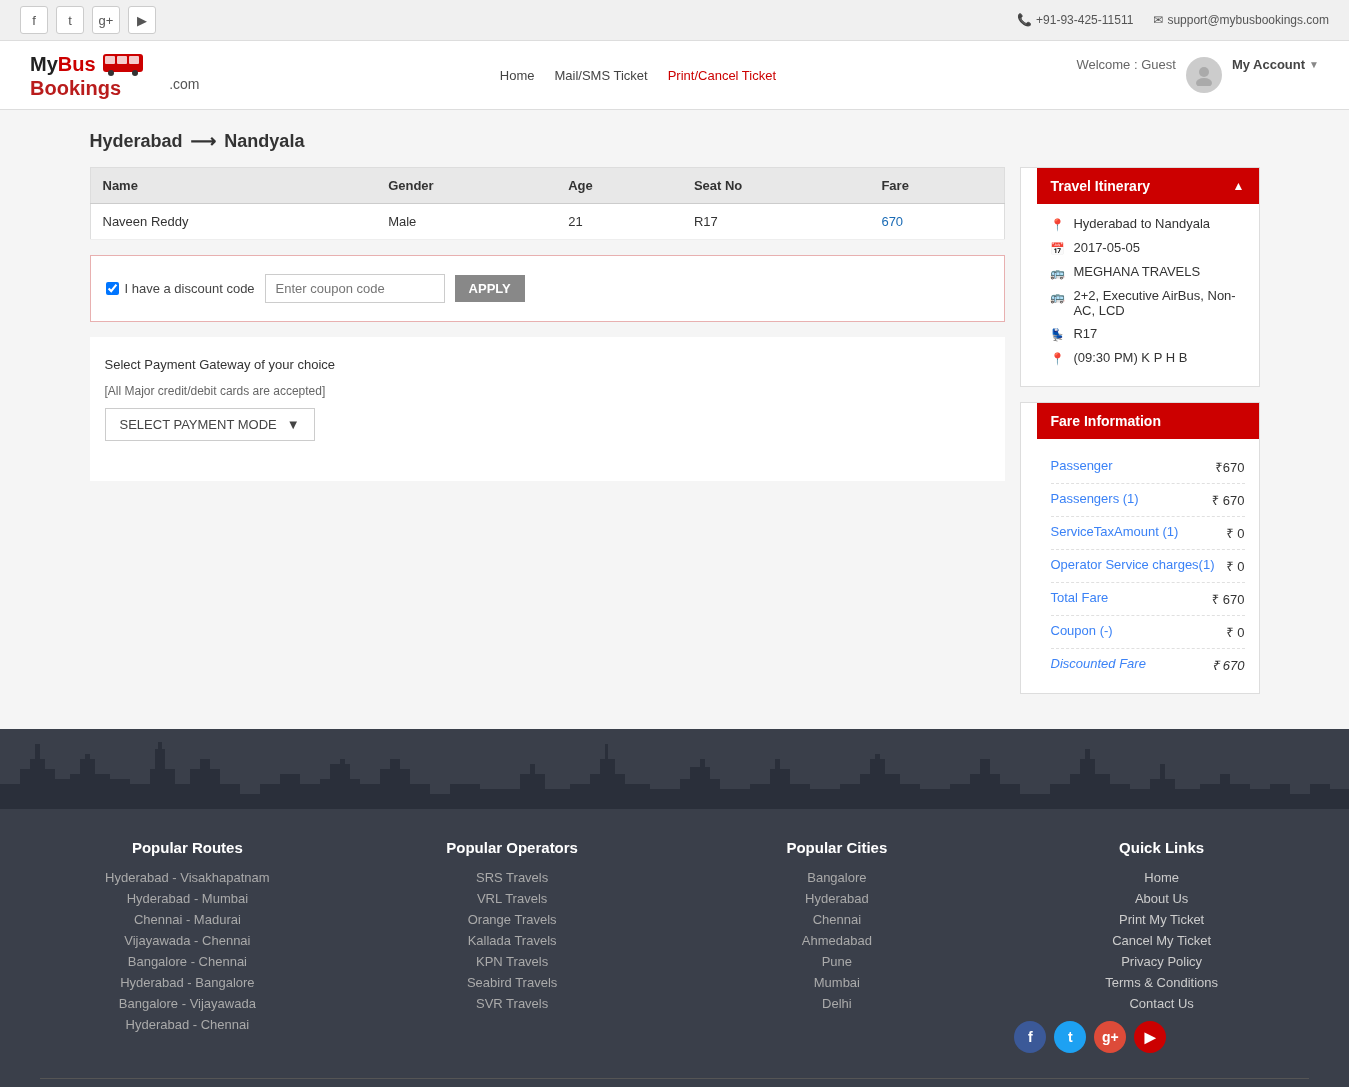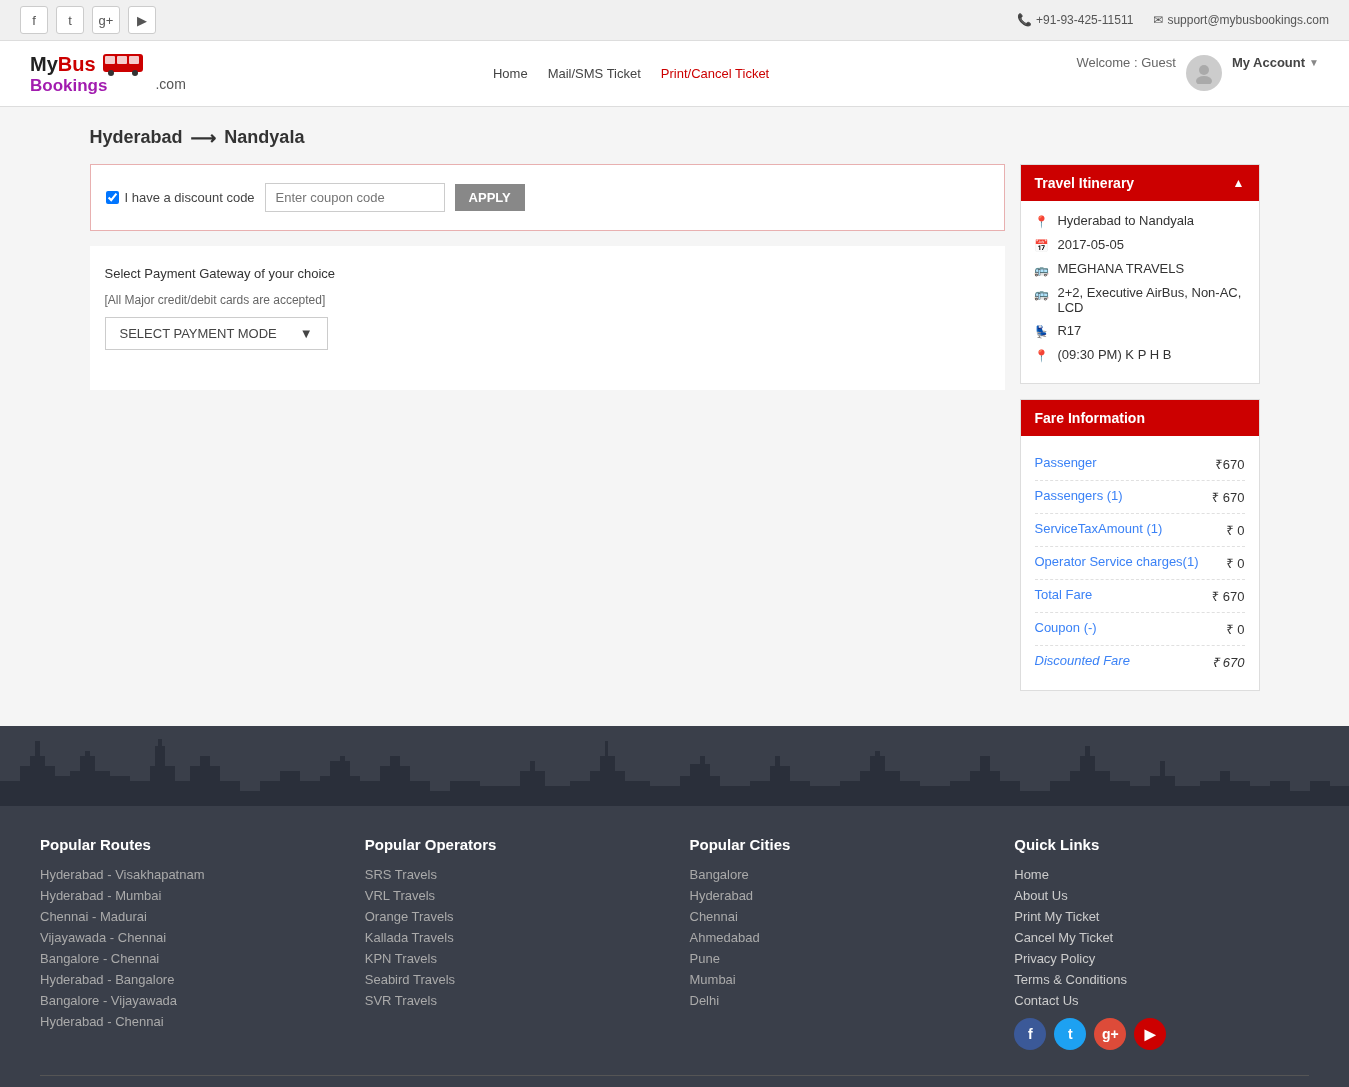--- a/index.html
+++ b/index.html
@@ -131,21 +131,21 @@
     }
     .payment-label { color: #333; font-size: 13px; margin-bottom: 12px; }
     .payment-label-sub { color: #666; font-size: 12px; margin-bottom: 10px; }
     .payment-select-row { display: flex; align-items: center; gap: 10px; margin-bottom: 20px; }
     .payment-select-btn {
       border: 1px solid #ccc;
       background: #fff;
       padding: 8px 14px;
       font-size: 13px;
       cursor: pointer;
-      display: flex; align-items: center; gap: 23px;
+      display: flex; align-items: center; gap: 10px;
       color: #444;
     }
 
     .terms-row { display: flex; align-items: center; gap: 8px; font-size: 13px; }
     .terms-row .terms-link { color: #1a6bb5; }
     .pay-now-btn {
       background: #cc0000;
       color: #fff;
       border: none;
       padding: 10px 22px;
@@ -156,20 +156,21 @@
       display: inline-flex; align-items: center; gap: 6px;
       border-radius: 2px;
     }
     .pay-now-btn .arrows { font-size: 17px; }
 
     
     .panel-card {
       background: #fff;
       border: 1px solid #ddd;
       margin-bottom: 15px;
+      padding-left: 16px;
     }
     .panel-header {
       background: #cc0000;
       color: #fff;
       padding: 10px 14px;
       font-size: 14px;
       font-weight: bold;
       display: flex; justify-content: space-between; align-items: center;
     }
     .panel-header .arrow-up { font-size: 12px; }
@@ -201,21 +202,21 @@
     }
     .skyline-svg { width: 100%; height: 70px; }
 
     
     .footer {
       background: #3a3f4a;
       color: #ccc;
       padding: 30px 40px 20px;
     }
     .footer-columns { display: flex; gap: 30px; margin-bottom: 25px; }
-    .footer-col { flex: 1; }
+    .footer-col { flex: 1; text-align: center; }
     .footer-col h4 { color: #fff; font-size: 15px; margin-bottom: 14px; font-weight: bold; }
     .footer-col a {
       display: block; color: #aaa; text-decoration: none;
       font-size: 13px; margin-bottom: 6px;
     }
     .footer-col .quick-link { color: #ccc; }
 
     .social-footer { display: flex; gap: 8px; margin-top: 10px; }
     .social-footer-btn {
       width: 32px; height: 32px; border-radius: 50%;
@@ -231,21 +232,21 @@
       border-top: 1px solid #555;
       padding-top: 15px;
       display: flex; justify-content: space-between; align-items: center;
       flex-wrap: wrap; gap: 10px;
     }
 
     
     .logo-container { display: flex; align-items: flex-end; }
     .logo-my { font-size: 20px; font-weight: bold; color: #222; }
     .logo-bus-text { font-size: 20px; font-weight: bold; color: #cc0000; }
-    .logo-bookings { font-size: 17px; font-weight: bold; color: #a21caf; }
+    .logo-bookings { font-size: 20px; font-weight: bold; color: #b91c1c; }
     .logo-dotcom { font-size: 14px; color: #555; padding-left: 48px; }
   </style>
 </head>
 <body>
 
 <div class="top-bar">
   <div class="top-bar-left">
     <div class="social-icon">f</div>
     <div class="social-icon">t</div>
     <div class="social-icon">g+</div>
@@ -308,20 +309,40 @@
   <div class="breadcrumb-route">
     <span>Hyderabad</span>
     <span class="arrow-right">⟶</span>
     <span>Nandyala</span>
   </div>
 
   <div class="content-layout">
 
     <div class="content-left">
 
+      <table class="passenger-table">
+        <thead>
+          <tr>
+            <th>Name</th>
+            <th>Gender</th>
+            <th>Age</th>
+            <th>Seat No</th>
+            <th>Fare</th>
+          </tr>
+        </thead>
+        <tbody>
+          <tr>
+            <td>Naveen Reddy</td>
+            <td>Male</td>
+            <td>21</td>
+            <td>R17</td>
+            <td class="fare-link">670</td>
+          </tr>
+        </tbody>
+      </table>
 
       <div class="coupon-section">
         <label>
           <input type="checkbox" checked="" style="">
           <span>I have a discount code</span>
         </label>
         <input type="text" class="coupon-input" placeholder="Enter coupon code" style="">
         <button class="apply-btn">APPLY</button>
       </div>
 

